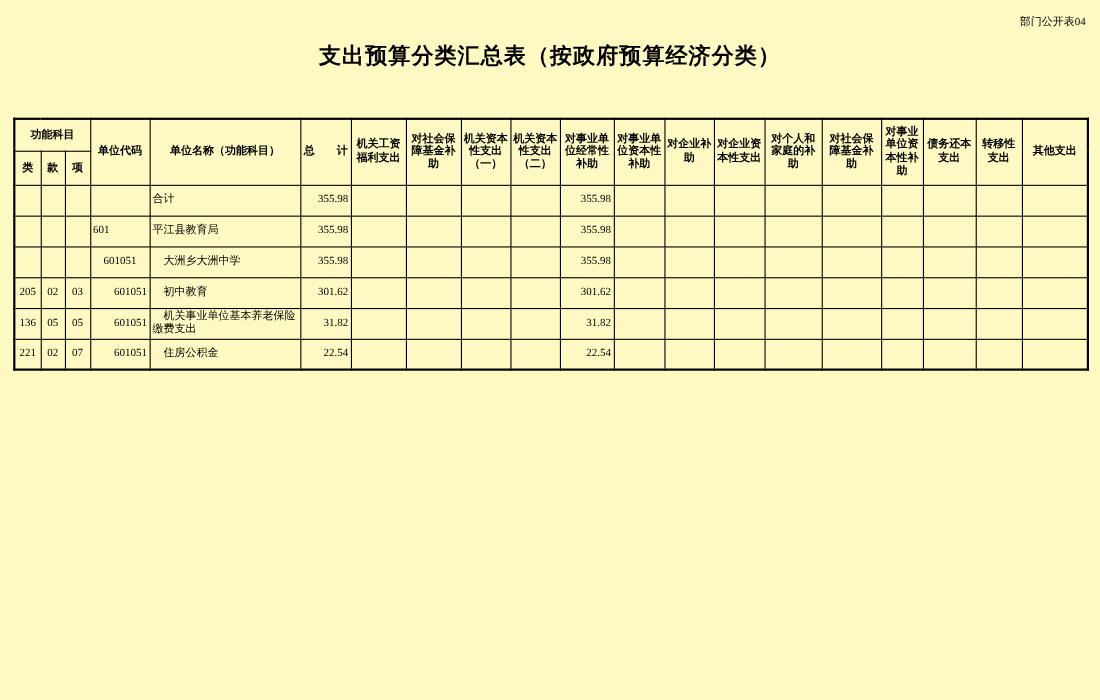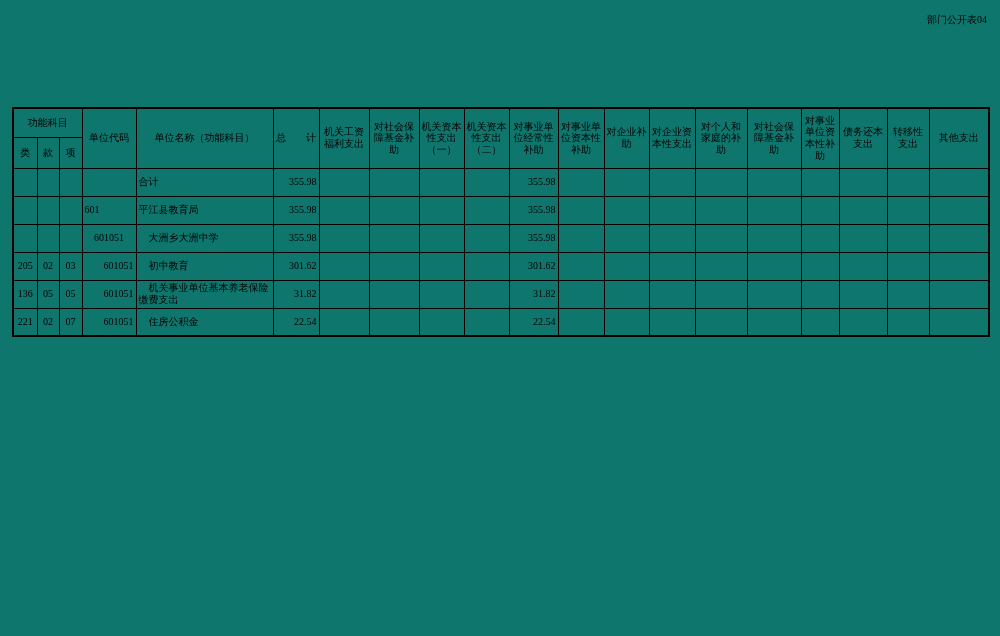--- a/index.html
+++ b/index.html
@@ -1,18 +1,18 @@
 <!DOCTYPE html>
 <html><head>
 <meta charset="utf-8">
 <style>
   * { margin:0; padding:0; box-sizing:border-box; }
   html,body { background:#e8e8e8; }
   .page {
-    position:relative; width:1000px; height:636px; background:#0f766e;
+    position:relative; width:1000px; height:636px; background:#fef9c3;
     font-family:"Liberation Serif","DejaVu Serif",serif; color:#000;
     overflow:hidden;
   }
   .doc-label { position:absolute; top:13px; right:13px; font-size:10px; }
   .title {
     position:absolute; top:37px; left:0; width:100%;
     text-align:center; font-size:20px; font-weight:bold; letter-spacing:1px;
   }
   .meta {
     position:absolute; top:80px; left:12px; right:12px;
@@ -23,37 +23,38 @@
   table.budget {
     position:absolute; top:107px; left:12px; width:976px;
     border-collapse:collapse; table-layout:fixed;
     border:2px solid #000; font-size:10px;
   }
   table.budget th, table.budget td {
     border:1px solid #000; vertical-align:middle;
     padding:0 2px; overflow:hidden; word-break:break-all;
   }
   table.budget th {
-    font-weight:normal; text-align:center; line-height:1.18; padding:1px 2px;
+    font-weight:bold; text-align:center; line-height:1.18; padding:1px 2px;
   }
   tr.h-top th.group { height:29px; }
   tr.h-sub th { height:31px; }
   table.budget td { height:28px; line-height:1.2; }
   .al { text-align:left;margin-left:27px; }
   .ac { text-align:center; }
   .ar { text-align:right; }
   .ind { text-indent:10px; }
 </style>
 </head>
 <body>
 
 <div class="page">
 
   <div class="doc-label">部门公开表04</div>
 
+  <div class="title">支出预算分类汇总表（按政府预算经济分类）</div>
 
 
   <table class="budget">
     <colgroup>
       <col style="width:24px">
         <col style="width:22px">
         <col style="width:23px">
       <col style="width:54px">
         <col style="width:137px">
         <col style="width:46px">

